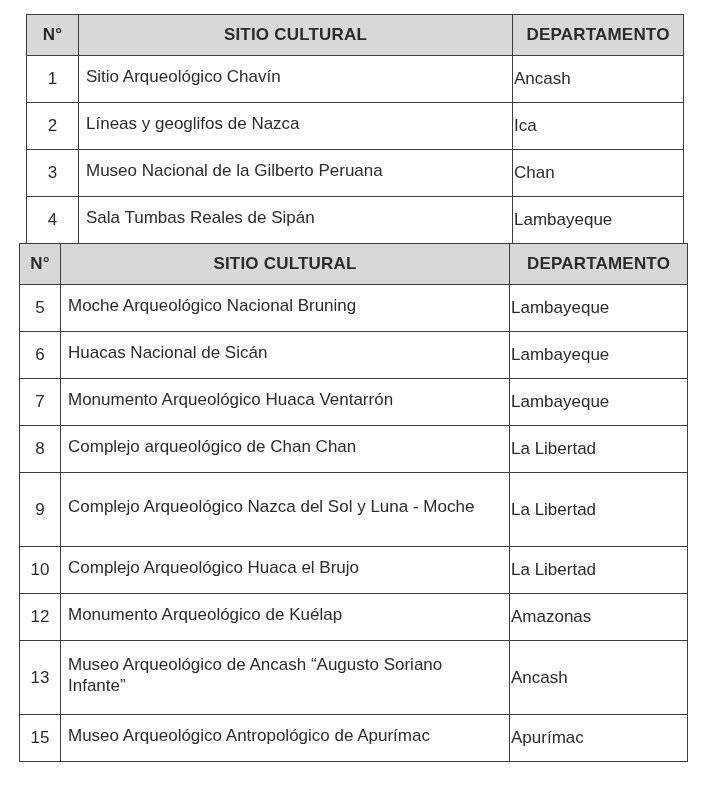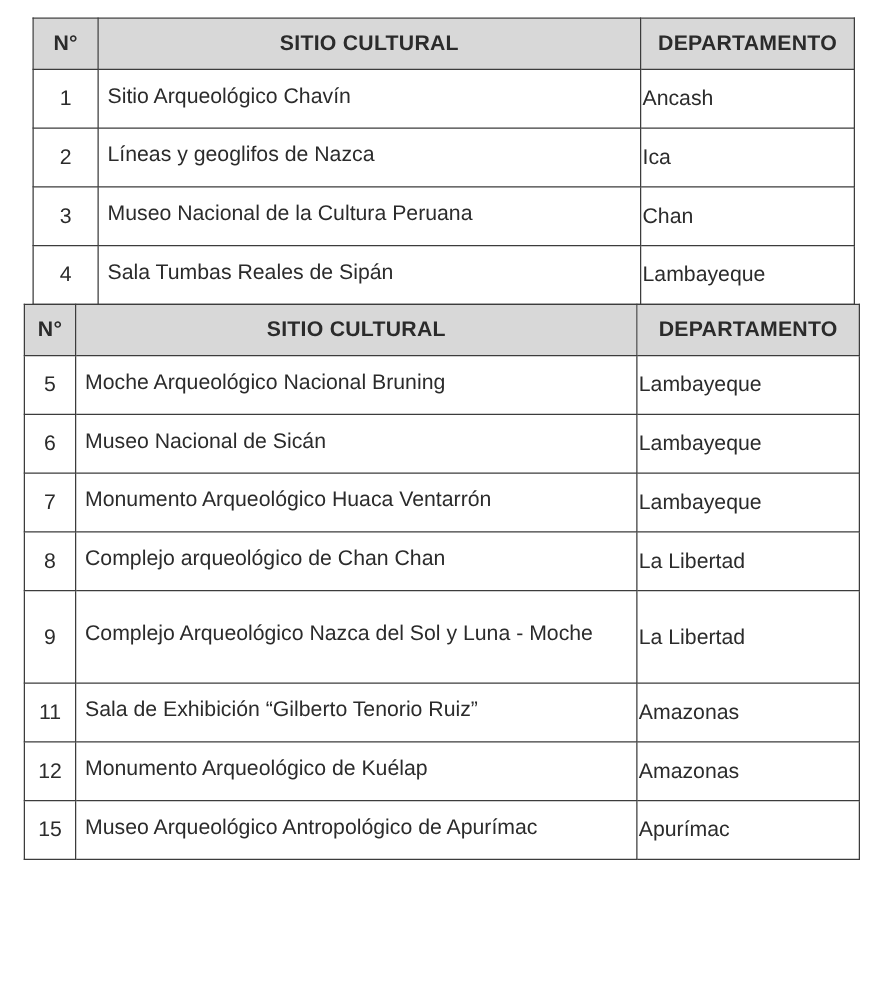--- a/index.html
+++ b/index.html
@@ -84,21 +84,21 @@
         <td class="c-sitio">Sitio Arqueológico Chavín</td>
         <td class="c-dep">Ancash</td>
       </tr>
       <tr>
         <td class="c-num">2</td>
         <td class="c-sitio">Líneas y geoglifos de Nazca</td>
         <td class="c-dep">Ica</td>
       </tr>
       <tr>
         <td class="c-num">3</td>
-        <td class="c-sitio">Museo Nacional de la Cultura Peruana</td>
+        <td class="c-sitio">Museo Nacional de la Gilberto Peruana</td>
         <td class="c-dep">Chan</td>
       </tr>
       <tr>
         <td class="c-num">4</td>
         <td class="c-sitio">Sala Tumbas Reales de Sipán</td>
         <td class="c-dep">Lambayeque</td>
       </tr>
     </tbody>
   </table>
 
@@ -111,47 +111,52 @@
       </tr>
     </thead>
     <tbody>
       <tr>
         <td class="c-num">5</td>
         <td class="c-sitio">Moche Arqueológico Nacional Bruning</td>
         <td class="c-dep">Lambayeque</td>
       </tr>
       <tr>
         <td class="c-num">6</td>
-        <td class="c-sitio">Museo Nacional de Sicán</td>
+        <td class="c-sitio">Huacas Nacional de Sicán</td>
         <td class="c-dep">Lambayeque</td>
       </tr>
       <tr>
         <td class="c-num">7</td>
         <td class="c-sitio">Monumento Arqueológico Huaca Ventarrón</td>
         <td class="c-dep">Lambayeque</td>
       </tr>
       <tr>
         <td class="c-num">8</td>
         <td class="c-sitio">Complejo arqueológico de Chan Chan</td>
         <td class="c-dep">La Libertad</td>
       </tr>
       <tr class="tall">
         <td class="c-num">9</td>
         <td class="c-sitio">Complejo Arqueológico Nazca del Sol y Luna - Moche</td>
         <td class="c-dep">La Libertad</td>
       </tr>
       <tr>
-        <td class="c-num">11</td>
-        <td class="c-sitio">Sala de Exhibición “Gilberto Tenorio Ruiz”</td>
-        <td class="c-dep">Amazonas</td>
+        <td class="c-num">10</td>
+        <td class="c-sitio">Complejo Arqueológico Huaca el Brujo</td>
+        <td class="c-dep">La Libertad</td>
       </tr>
       <tr>
         <td class="c-num">12</td>
         <td class="c-sitio">Monumento Arqueológico de Kuélap</td>
         <td class="c-dep">Amazonas</td>
+      </tr>
+      <tr class="tall">
+        <td class="c-num">13</td>
+        <td class="c-sitio">Museo Arqueológico de Ancash “Augusto Soriano Infante”</td>
+        <td class="c-dep">Ancash</td>
       </tr>
       <tr>
         <td class="c-num">15</td>
         <td class="c-sitio">Museo Arqueológico Antropológico de Apurímac</td>
         <td class="c-dep">Apurímac</td>
       </tr>
 
     </tbody>
   </table>
 

